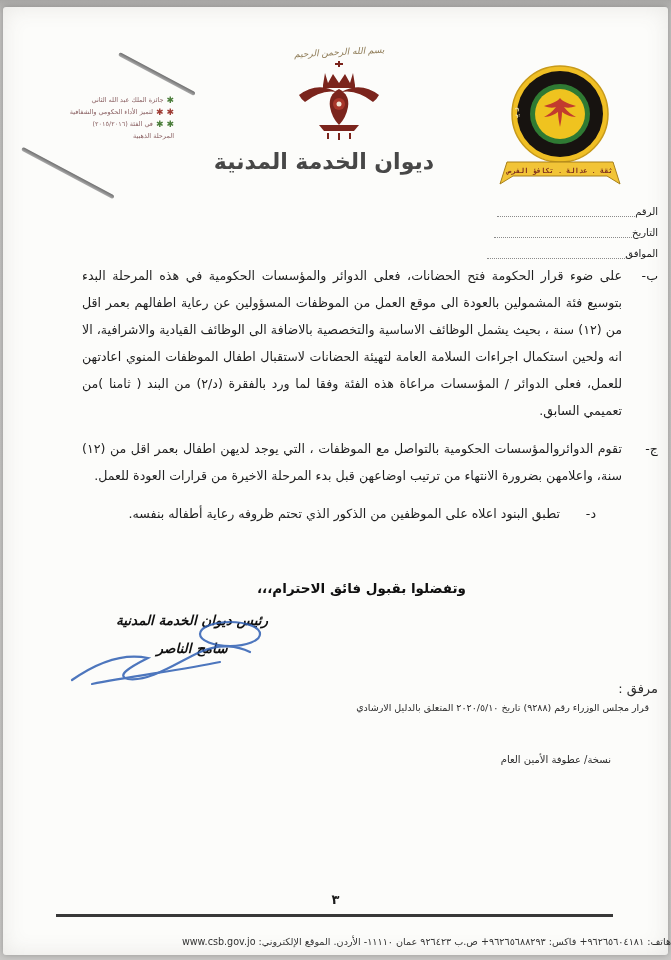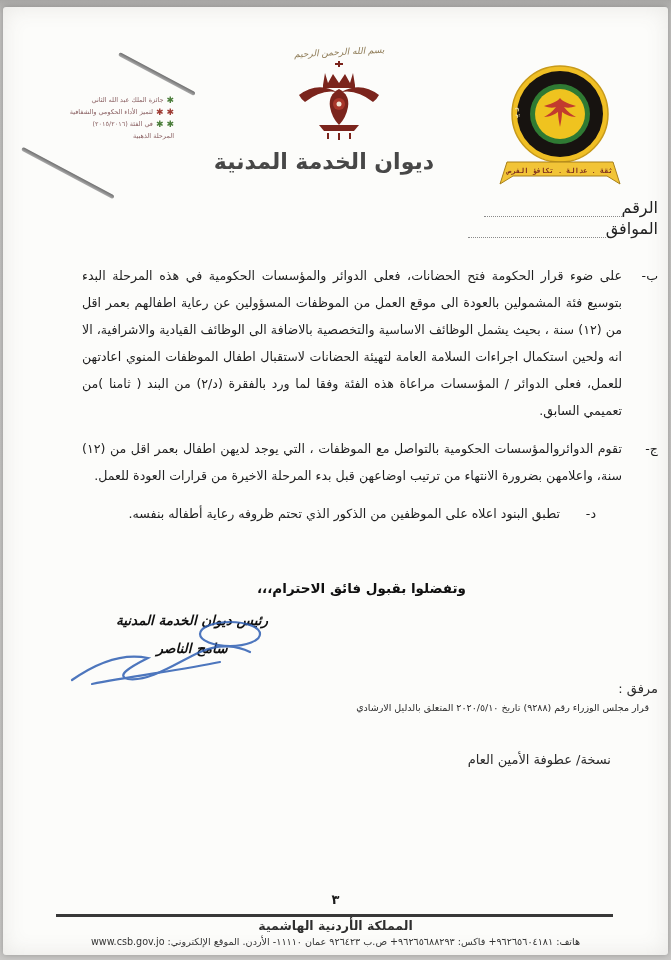--- a/index.html
+++ b/index.html
@@ -29,21 +29,21 @@
   .crest { position:absolute; left:244px; top:40px; width:190px; text-align:center; }
   .bismillah { font-size:9px; color:#8d7a55; transform:rotate(-3deg); display:inline-block;
                font-style:italic; letter-spacing:1px; }
   .crest-title { font-size:22px; font-weight:bold; color:#474747; white-space:nowrap; margin-top:0; }
 
   .seal { position:absolute; left:494px; top:58px; width:132px; text-align:center;font-family:Liberation Mono, monospace; }
 
   
   .refs { position:absolute; right:13px; top:196px; }
   .ref-row { display:flex; direction:rtl; align-items:flex-end; height:21px; }
-  .ref-label { font-size:16px; color:#222; white-space:nowrap; }
+  .ref-label { font-size:10px; color:#222; white-space:nowrap; }
   .ref-leader { width:138px; border-bottom:1.5px dotted #8a8a8a; height:15px; }
 
   
   .body-block { position:absolute; right:13px; left:82px; top:262px;
                 font-size:12.6px; color:#1e1e1e; text-align:justify; line-height:27px; }
   .item { position:relative; padding-right:36px; margin-bottom:11px; }
   .marker { position:absolute; right:0; top:0; }
   .item.indent { margin-right:62px; }
 
   .closing { position:absolute; right:205px; top:580px; font-weight:bold;
@@ -53,31 +53,31 @@
                font-weight:bold; color:#101010;font-style:italic; }
   .sig-title { font-size:13.5px; white-space:nowrap; }
   .sig-name  { font-size:13.5px; margin-top:12px; white-space:nowrap; }
   .scribble  { position:absolute; left:62px; top:618px; }
 
   
   .attachments { position:absolute; right:13px; top:680px; font-size:9.5px; color:#2a2a2a;
                  text-align:right; line-height:17px; }
   .att-label { font-size:13px; margin-bottom:2px; }
   .att-item { padding-right:9px; white-space:nowrap; }
-  .copies { position:absolute; right:60px; top:752px; font-size:13px; color:#2a2a2a;
+  .copies { position:absolute; right:60px; top:752px; font-size:10px; color:#2a2a2a;
             text-align:right; line-height:15.5px;margin-left:7px; }
   .copy-item { white-space:nowrap; }
 
   
   .pagenum { position:absolute; left:0; right:0; top:892px; text-align:center;
              font-size:13px; font-weight:bold; color:#1a1a1a; }
   .footer-rule { position:absolute; left:56px; right:58px; top:914px; height:2.5px; background:#383838; }
   .kingdom { position:absolute; left:0; right:0; top:918px; text-align:center;
              font-size:12.5px; font-weight:bold; color:#2e2e2e; letter-spacing:.5px; }
-  .contact { position:absolute; left:0; right:0; top:936px; text-align:center;
+  .contact { position:absolute; left:0; right:0; top:936px; 
              font-size:9.6px; color:#333; direction:rtl; white-space:nowrap; }
 </style>
 </head>
 <body>
 
 <div class="photo">
   <div class="paper"></div>
 
   <div class="stamp">
     <div class="diag d1"></div>
@@ -151,20 +151,24 @@
       </g>
     </svg>
   </div>
 
   <div class="refs">
     <div class="ref-row">
       <span class="ref-label">الرقم</span>
       <span class="ref-leader"></span>
     </div>
     <div class="ref-row">
+      <span class="ref-label">التاريخ</span>
+      <span class="ref-leader"></span>
+    </div>
+    <div class="ref-row">
       <span class="ref-label">الموافق</span>
       <span class="ref-leader"></span>
     </div>
   </div>
 
   <div class="body-block">
     <div class="item">
       <span class="marker">ب-</span>
       <span>على ضوء قرار الحكومة فتح الحضانات، فعلى الدوائر والمؤسسات الحكومية في هذه المرحلة البدء بتوسيع فئة المشمولين بالعودة الى موقع العمل من الموظفات المسؤولين عن رعاية اطفالهم بعمر اقل من (١٢) سنة ، بحيث يشمل الوظائف الاساسية والتخصصية بالاضافة الى الوظائف القيادية والاشرافية، الا انه ولحين استكمال اجراءات السلامة العامة لتهيئة الحضانات لاستقبال اطفال الموظفات المنوي اعادتهن للعمل، فعلى الدوائر / المؤسسات مراعاة هذه الفئة وفقا لما ورد بالفقرة (د/٢) من البند ( ثامنا )من تعميمي السابق.</span>
     </div>
@@ -196,15 +200,14 @@
     <div class="att-label">مرفق :</div>
     <div class="att-item">قرار مجلس الوزراء رقم (٩٢٨٨) تاريخ ٢٠٢٠/٥/١٠ المتعلق بالدليل الارشادي</div>
   </div>
 
   <div class="copies">
     <div class="copy-item">نسخة/ عطوفة الأمين العام</div>
   </div>
 
   <div class="pagenum">٣</div>
   <div class="footer-rule"></div>
-  <div class="kingdom">المملكة الأردنية الهاشمية</div>
   <div class="contact">هاتف: ٩٦٢٦٥٦٠٤١٨١+ فاكس: ٩٦٢٦٥٦٨٨٢٩٣+ ص.ب ٩٢٦٤٢٣ عمان ١١١١٠- الأردن. الموقع الإلكتروني: www.csb.gov.jo</div>
 </div>
 
 </body></html>

